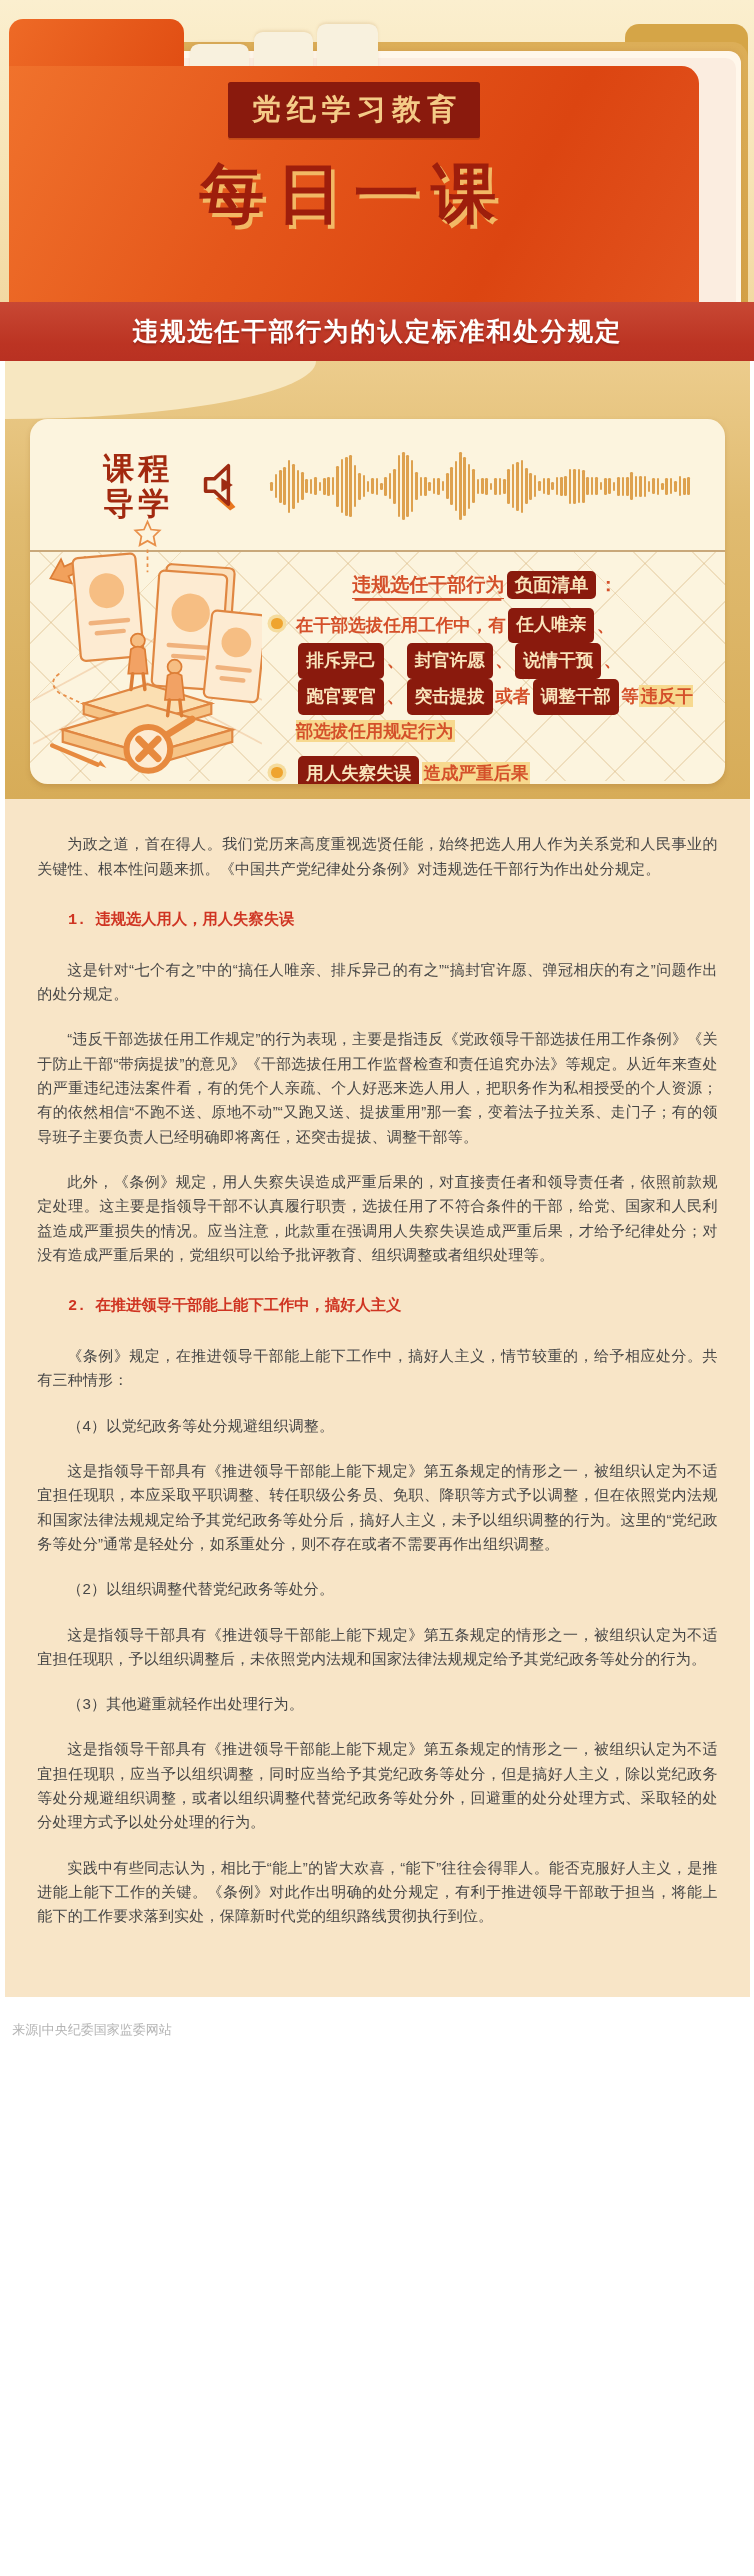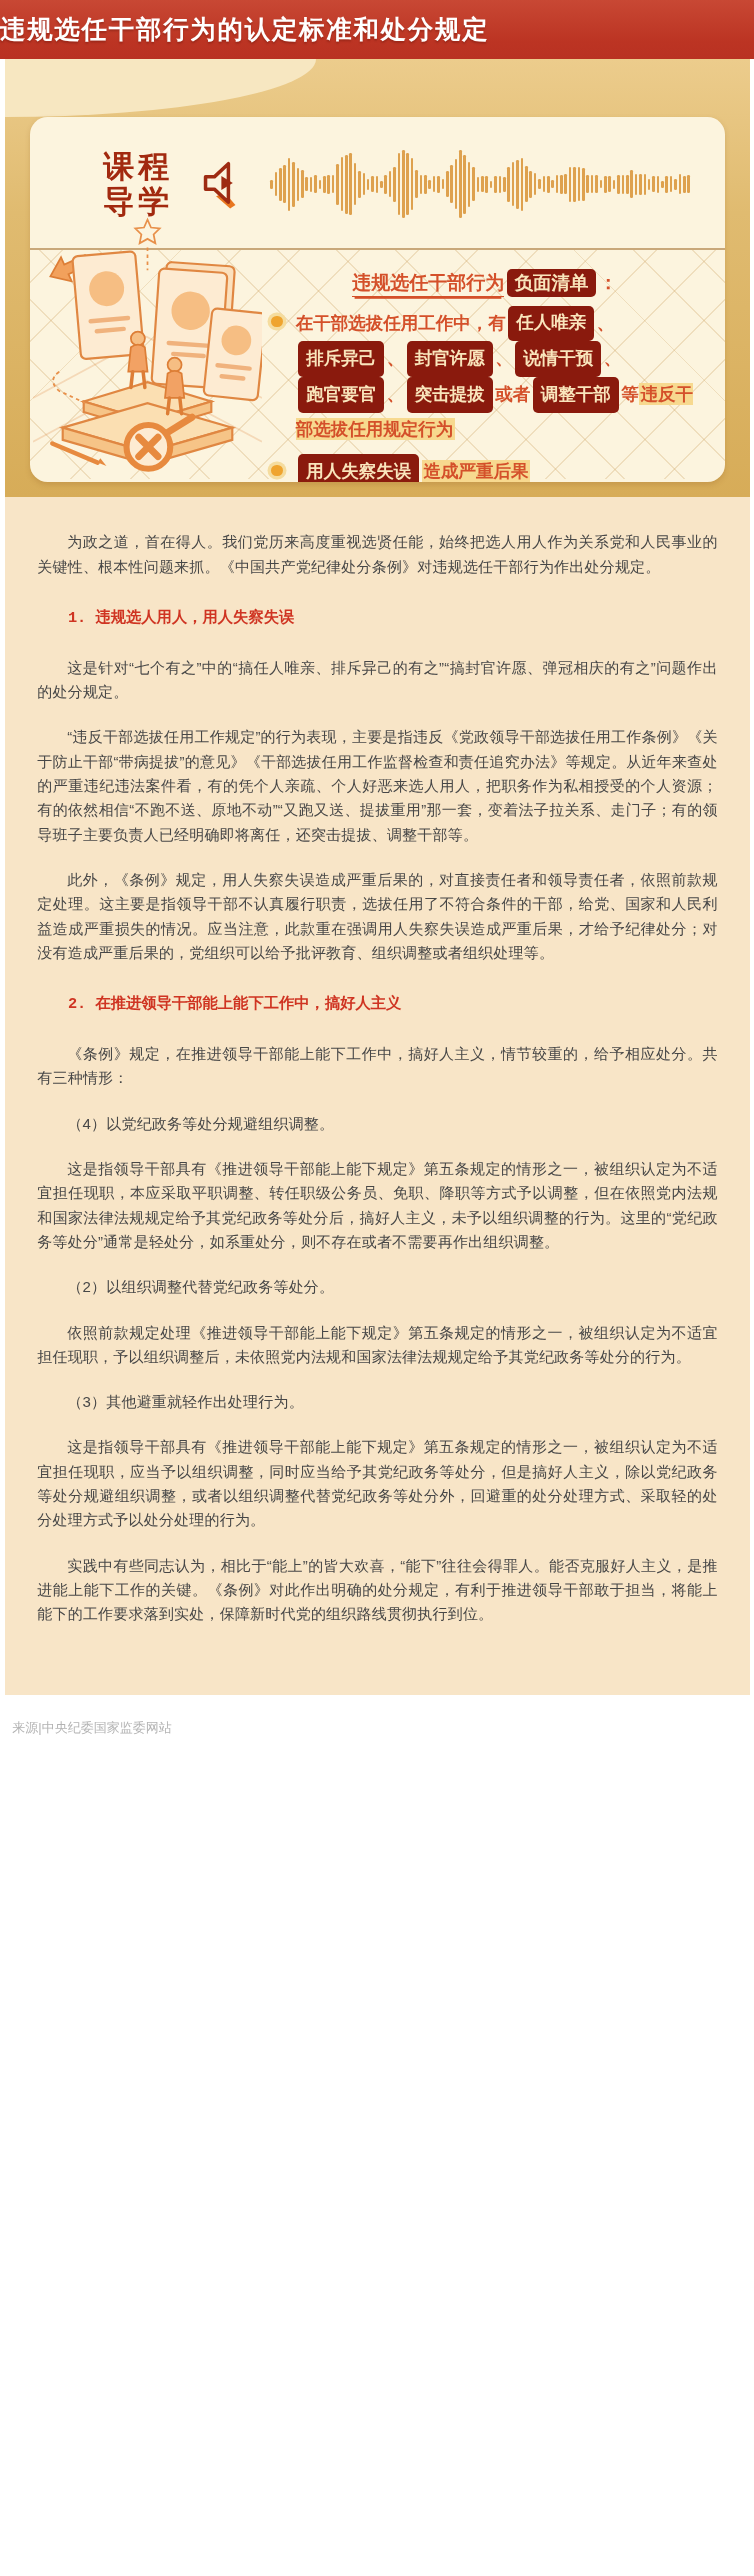--- a/index.html
+++ b/index.html
@@ -14,21 +14,21 @@
   .mini-tab{position:absolute;background:#F8F1DE;border-radius:8.8px 8.8px 0 0;box-shadow:0 -1.8px 2.6px rgba(190,140,80,.18);height:70px;}
   .t1{left:190px;width:59px;top:44px;}
   .t2{left:254px;width:59px;top:32px;}
   .t3{left:317px;width:61px;top:23.6px;}
   .front-tab{position:absolute;left:8.8px;top:19px;width:175px;height:70px;background:linear-gradient(120deg,#EE6A26,#E04C12);border-radius:14px 14px 0 0;}
   .front-folder{position:absolute;left:8.8px;right:56px;top:66px;height:236px;background:linear-gradient(118deg,#F0722C 0%,#E5571B 38%,#DC4511 72%,#E2531F 100%);border-radius:0 17.5px 0 0;}
   .folder-title-box{width:fit-content;margin:15.8px auto 0;background:#8A1A0D;color:#F4CB87;font-size:29px;font-weight:800;letter-spacing:6.1px;padding:7.9px 17.5px 7.9px 23.6px;border-radius:2.6px;box-shadow:0 1.8px 0 rgba(0,0,0,.15);}
   .series-title{text-align:center;margin-top:12.3px;font-size:65px;font-weight:900;color:#9E1E0C;letter-spacing:12.3px;text-shadow:3.5px 3.5px 0 rgba(242,191,105,.95);}
 
   
-  .banner{height:59px;background:linear-gradient(180deg,#C84834 0%,#BC3423 70%,#B93122 100%);display:flex;align-items:center;justify-content:flex-start;}
+  .banner{height:59px;background:linear-gradient(180deg,#C84834 0%,#BC3423 70%,#B93122 100%);display:flex;align-items:center;justify-content:center;}
   .banner .title{color:#FFFFFF;font-size:25.4px;font-weight:bold;letter-spacing:1.8px;text-shadow:0 1.8px 1.8px rgba(100,20,10,.35);}
 
   
   .pocket{position:relative;margin:0 5.3px;height:438px;background:linear-gradient(180deg,#ECCC8C 0%,#E0BB70 35%,#D7AC58 100%);box-sizing:border-box;}
   .pocket-curve{position:absolute;left:0;top:0;width:311px;height:58px;background:#F7E7C1;border-radius:0 0 100% 0;}
   .guide-card{position:absolute;left:24.5px;right:24.5px;top:58px;bottom:15px;background:#FCF4DE;border-radius:17.5px;overflow:hidden;box-shadow:0 2.6px 5.3px rgba(150,100,40,.25);}
   .audio-row{display:flex;align-items:center;height:131px;box-sizing:border-box;padding:8.8px 30px 5.3px 72px;}
   .guide-label{display:grid;grid-template-columns:repeat(2,35px);line-height:35px;font-size:31px;font-weight:900;color:#A2290F;letter-spacing:0.9px;text-align:center;flex:0 0 auto;}
   .speaker{flex:0 0 auto;margin:0 17.5px 0 23px;}
   .waveform{flex:1;display:flex;align-items:center;gap:1.8px;height:91px;}
@@ -55,20 +55,34 @@
   .sec-heading{font-size:15.3px;color:#CF3422;font-weight:bold;text-indent:2em;margin:28px 0;font-family:Liberation Mono, monospace;}
 
   
   .footer{background:#ffffff;padding:24.5px 12.3px 33px;color:#B3B3B3;font-size:13px;}
 </style>
 </head>
 <body>
 
 <div class="page">
 
+  <div class="header">
+    <div class="gold-tab"></div>
+    <div class="gold-back"></div>
+    <div class="page2"></div>
+    <div class="page1"></div>
+    <div class="mini-tab t1"></div>
+    <div class="mini-tab t2"></div>
+    <div class="mini-tab t3"></div>
+    <div class="front-tab"></div>
+    <div class="front-folder">
+      <div class="folder-title-box">党纪学习教育</div>
+      <div class="series-title">每日一课</div>
+    </div>
+  </div>
 
   <div class="banner">
     <div class="title">违规选任干部行为的认定标准和处分规定</div>
   </div>
 
   <div class="pocket">
     <div class="pocket-curve"></div>
     <div class="guide-card">
 
       <div class="audio-row">
@@ -268,21 +282,21 @@
       <p class="para">为政之道，首在得人。我们党历来高度重视选贤任能，始终把选人用人作为关系党和人民事业的关键性、根本性问题来抓。《中国共产党纪律处分条例》对违规选任干部行为作出处分规定。</p>
       <h3 class="sec-heading">1. 违规选人用人，用人失察失误</h3>
       <p class="para">这是针对“七个有之”中的“搞任人唯亲、排斥异己的有之”“搞封官许愿、弹冠相庆的有之”问题作出的处分规定。</p>
       <p class="para">“违反干部选拔任用工作规定”的行为表现，主要是指违反《党政领导干部选拔任用工作条例》《关于防止干部“带病提拔”的意见》《干部选拔任用工作监督检查和责任追究办法》等规定。从近年来查处的严重违纪违法案件看，有的凭个人亲疏、个人好恶来选人用人，把职务作为私相授受的个人资源；有的依然相信“不跑不送、原地不动”“又跑又送、提拔重用”那一套，变着法子拉关系、走门子；有的领导班子主要负责人已经明确即将离任，还突击提拔、调整干部等。</p>
       <p class="para">此外，《条例》规定，用人失察失误造成严重后果的，对直接责任者和领导责任者，依照前款规定处理。这主要是指领导干部不认真履行职责，选拔任用了不符合条件的干部，给党、国家和人民利益造成严重损失的情况。应当注意，此款重在强调用人失察失误造成严重后果，才给予纪律处分；对没有造成严重后果的，党组织可以给予批评教育、组织调整或者组织处理等。</p>
       <h3 class="sec-heading">2. 在推进领导干部能上能下工作中，搞好人主义</h3>
       <p class="para">《条例》规定，在推进领导干部能上能下工作中，搞好人主义，情节较重的，给予相应处分。共有三种情形：</p>
       <p class="para">（4）以党纪政务等处分规避组织调整。</p>
       <p class="para">这是指领导干部具有《推进领导干部能上能下规定》第五条规定的情形之一，被组织认定为不适宜担任现职，本应采取平职调整、转任职级公务员、免职、降职等方式予以调整，但在依照党内法规和国家法律法规规定给予其党纪政务等处分后，搞好人主义，未予以组织调整的行为。这里的“党纪政务等处分”通常是轻处分，如系重处分，则不存在或者不需要再作出组织调整。</p>
       <p class="para">（2）以组织调整代替党纪政务等处分。</p>
-      <p class="para">依照前款规定处理《推进领导干部能上能下规定》第五条规定的情形之一，被组织认定为不适宜担任现职，予以组织调整后，未依照党内法规和国家法律法规规定给予其党纪政务等处分的行为。</p>
+      <p class="para">这是指领导干部具有《推进领导干部能上能下规定》第五条规定的情形之一，被组织认定为不适宜担任现职，予以组织调整后，未依照党内法规和国家法律法规规定给予其党纪政务等处分的行为。</p>
       <p class="para">（3）其他避重就轻作出处理行为。</p>
       <p class="para">这是指领导干部具有《推进领导干部能上能下规定》第五条规定的情形之一，被组织认定为不适宜担任现职，应当予以组织调整，同时应当给予其党纪政务等处分，但是搞好人主义，除以党纪政务等处分规避组织调整，或者以组织调整代替党纪政务等处分外，回避重的处分处理方式、采取轻的处分处理方式予以处分处理的行为。</p>
       <p class="para">实践中有些同志认为，相比于“能上”的皆大欢喜，“能下”往往会得罪人。能否克服好人主义，是推进能上能下工作的关键。《条例》对此作出明确的处分规定，有利于推进领导干部敢于担当，将能上能下的工作要求落到实处，保障新时代党的组织路线贯彻执行到位。</p>
     </div>
 
   <div class="footer">
     <span>来源|中央纪委国家监委网站</span>
   </div>
 
 </div>

